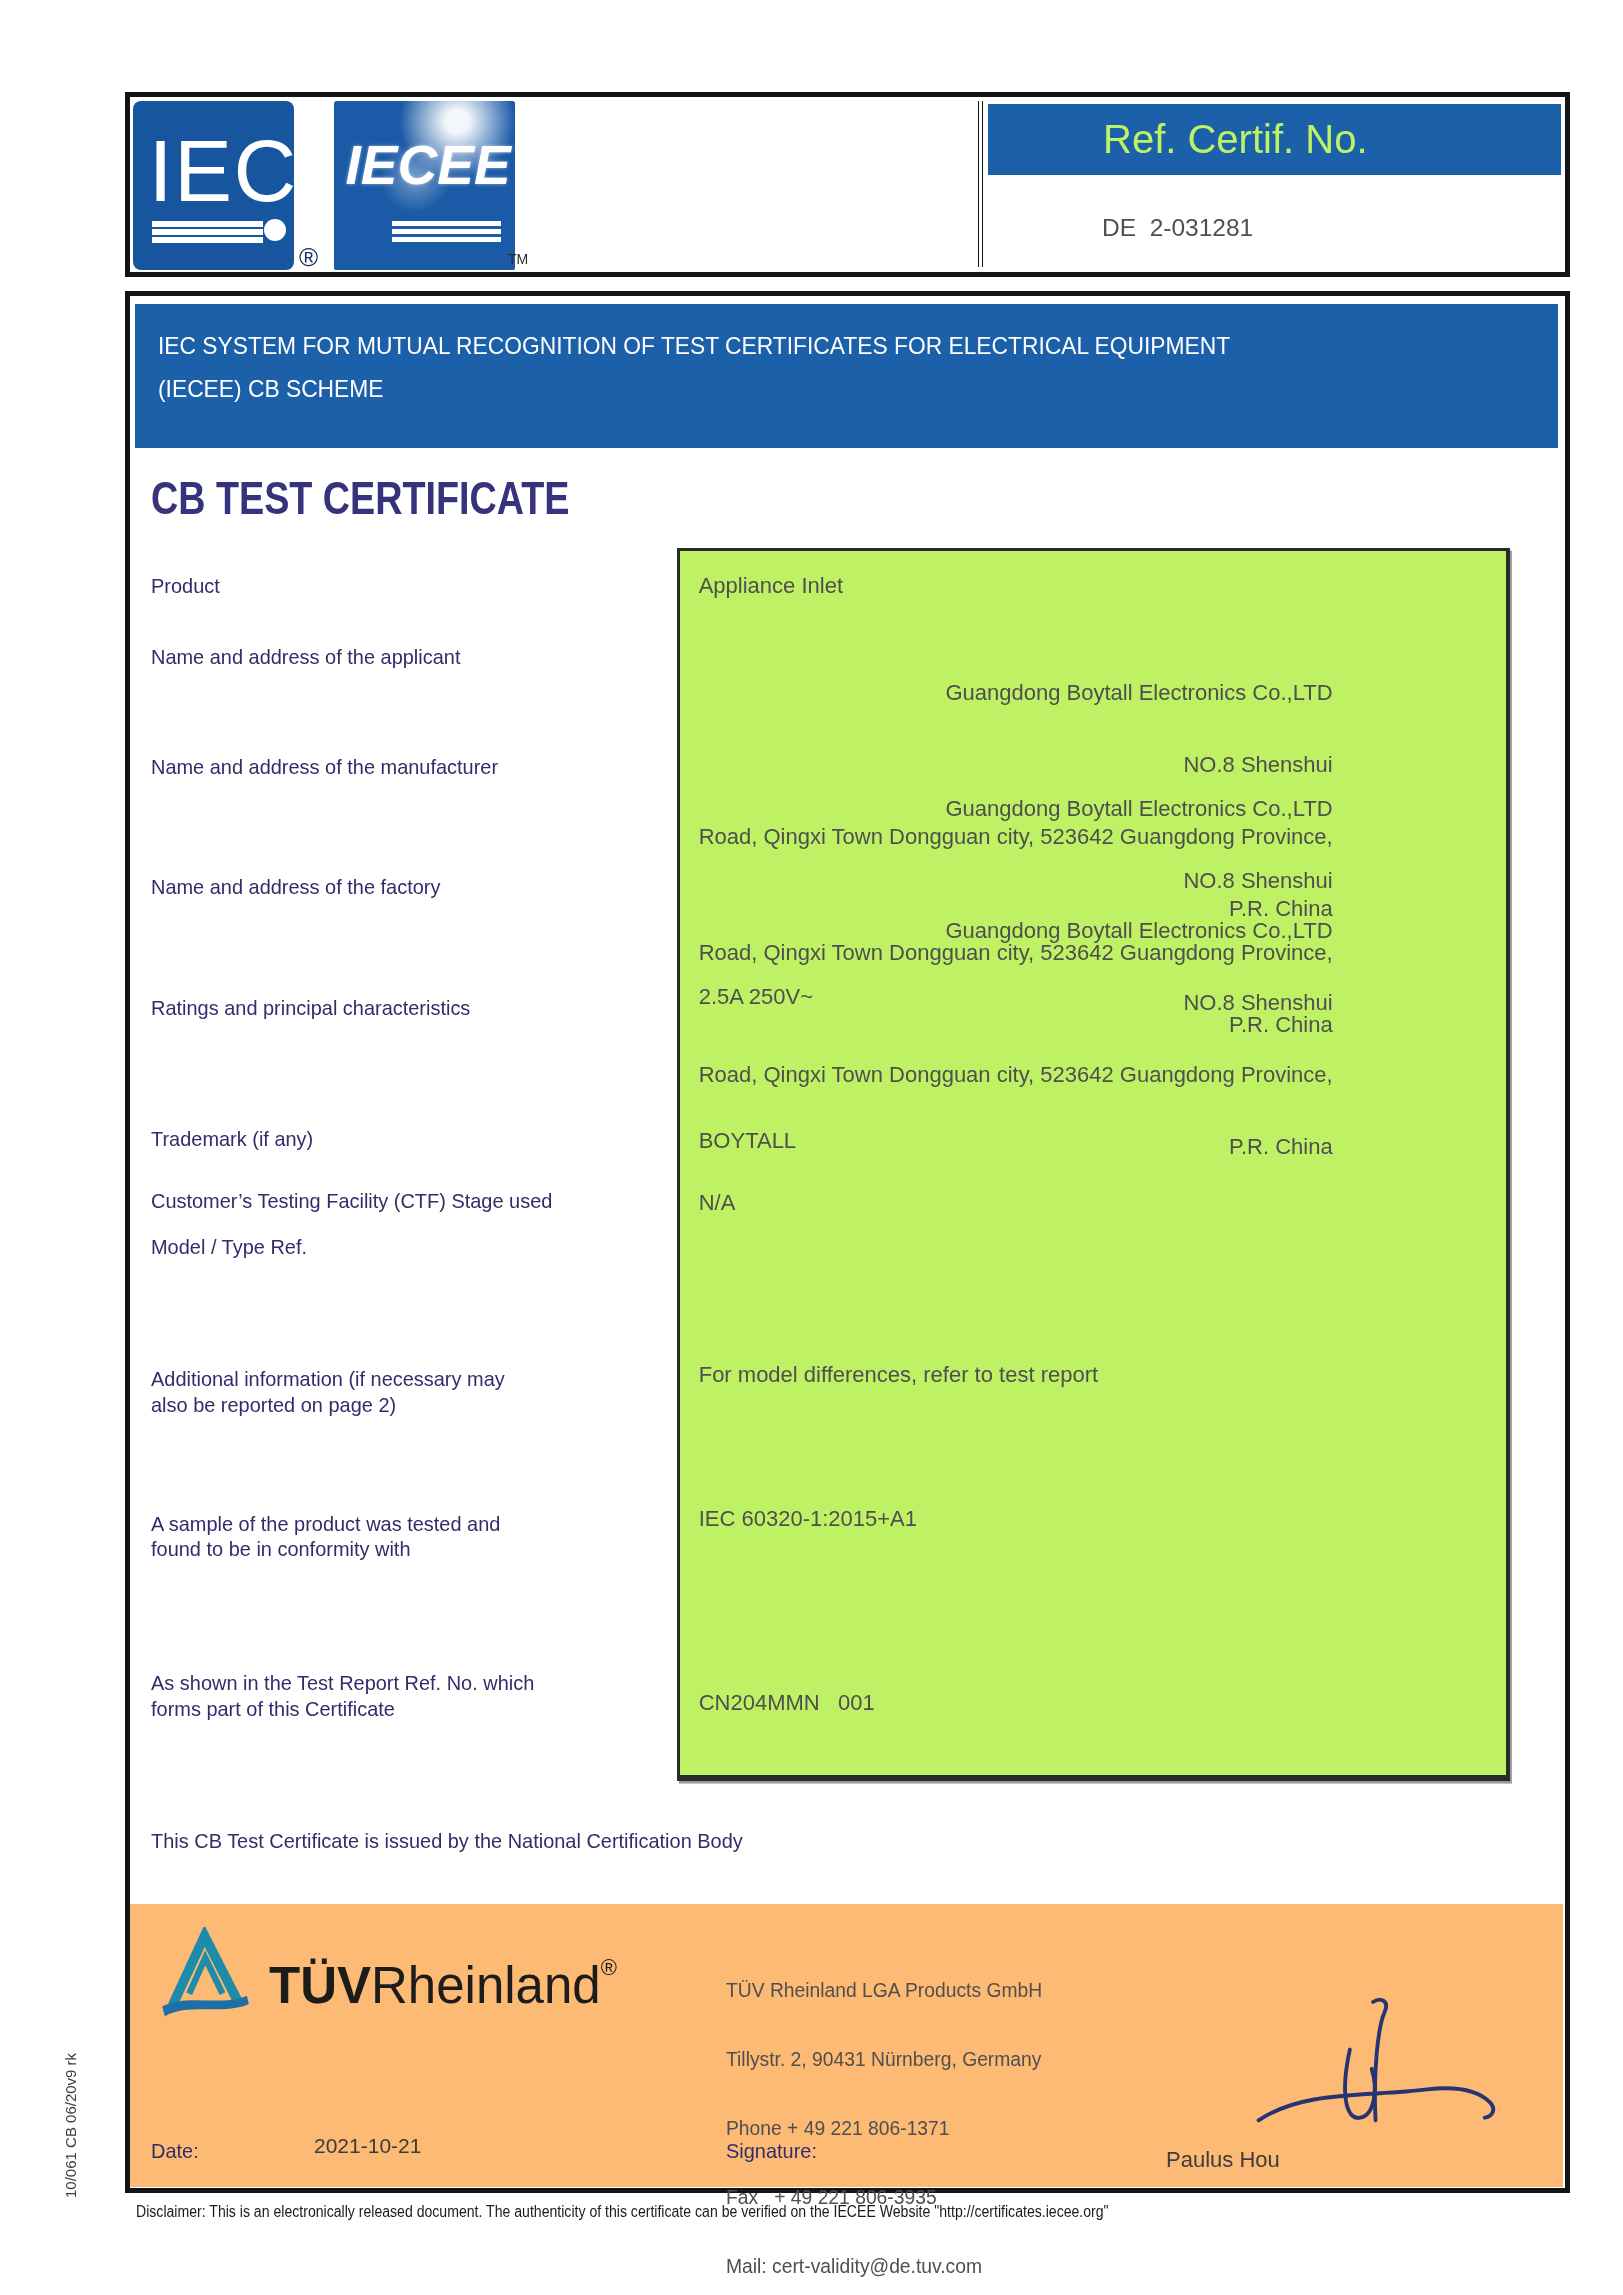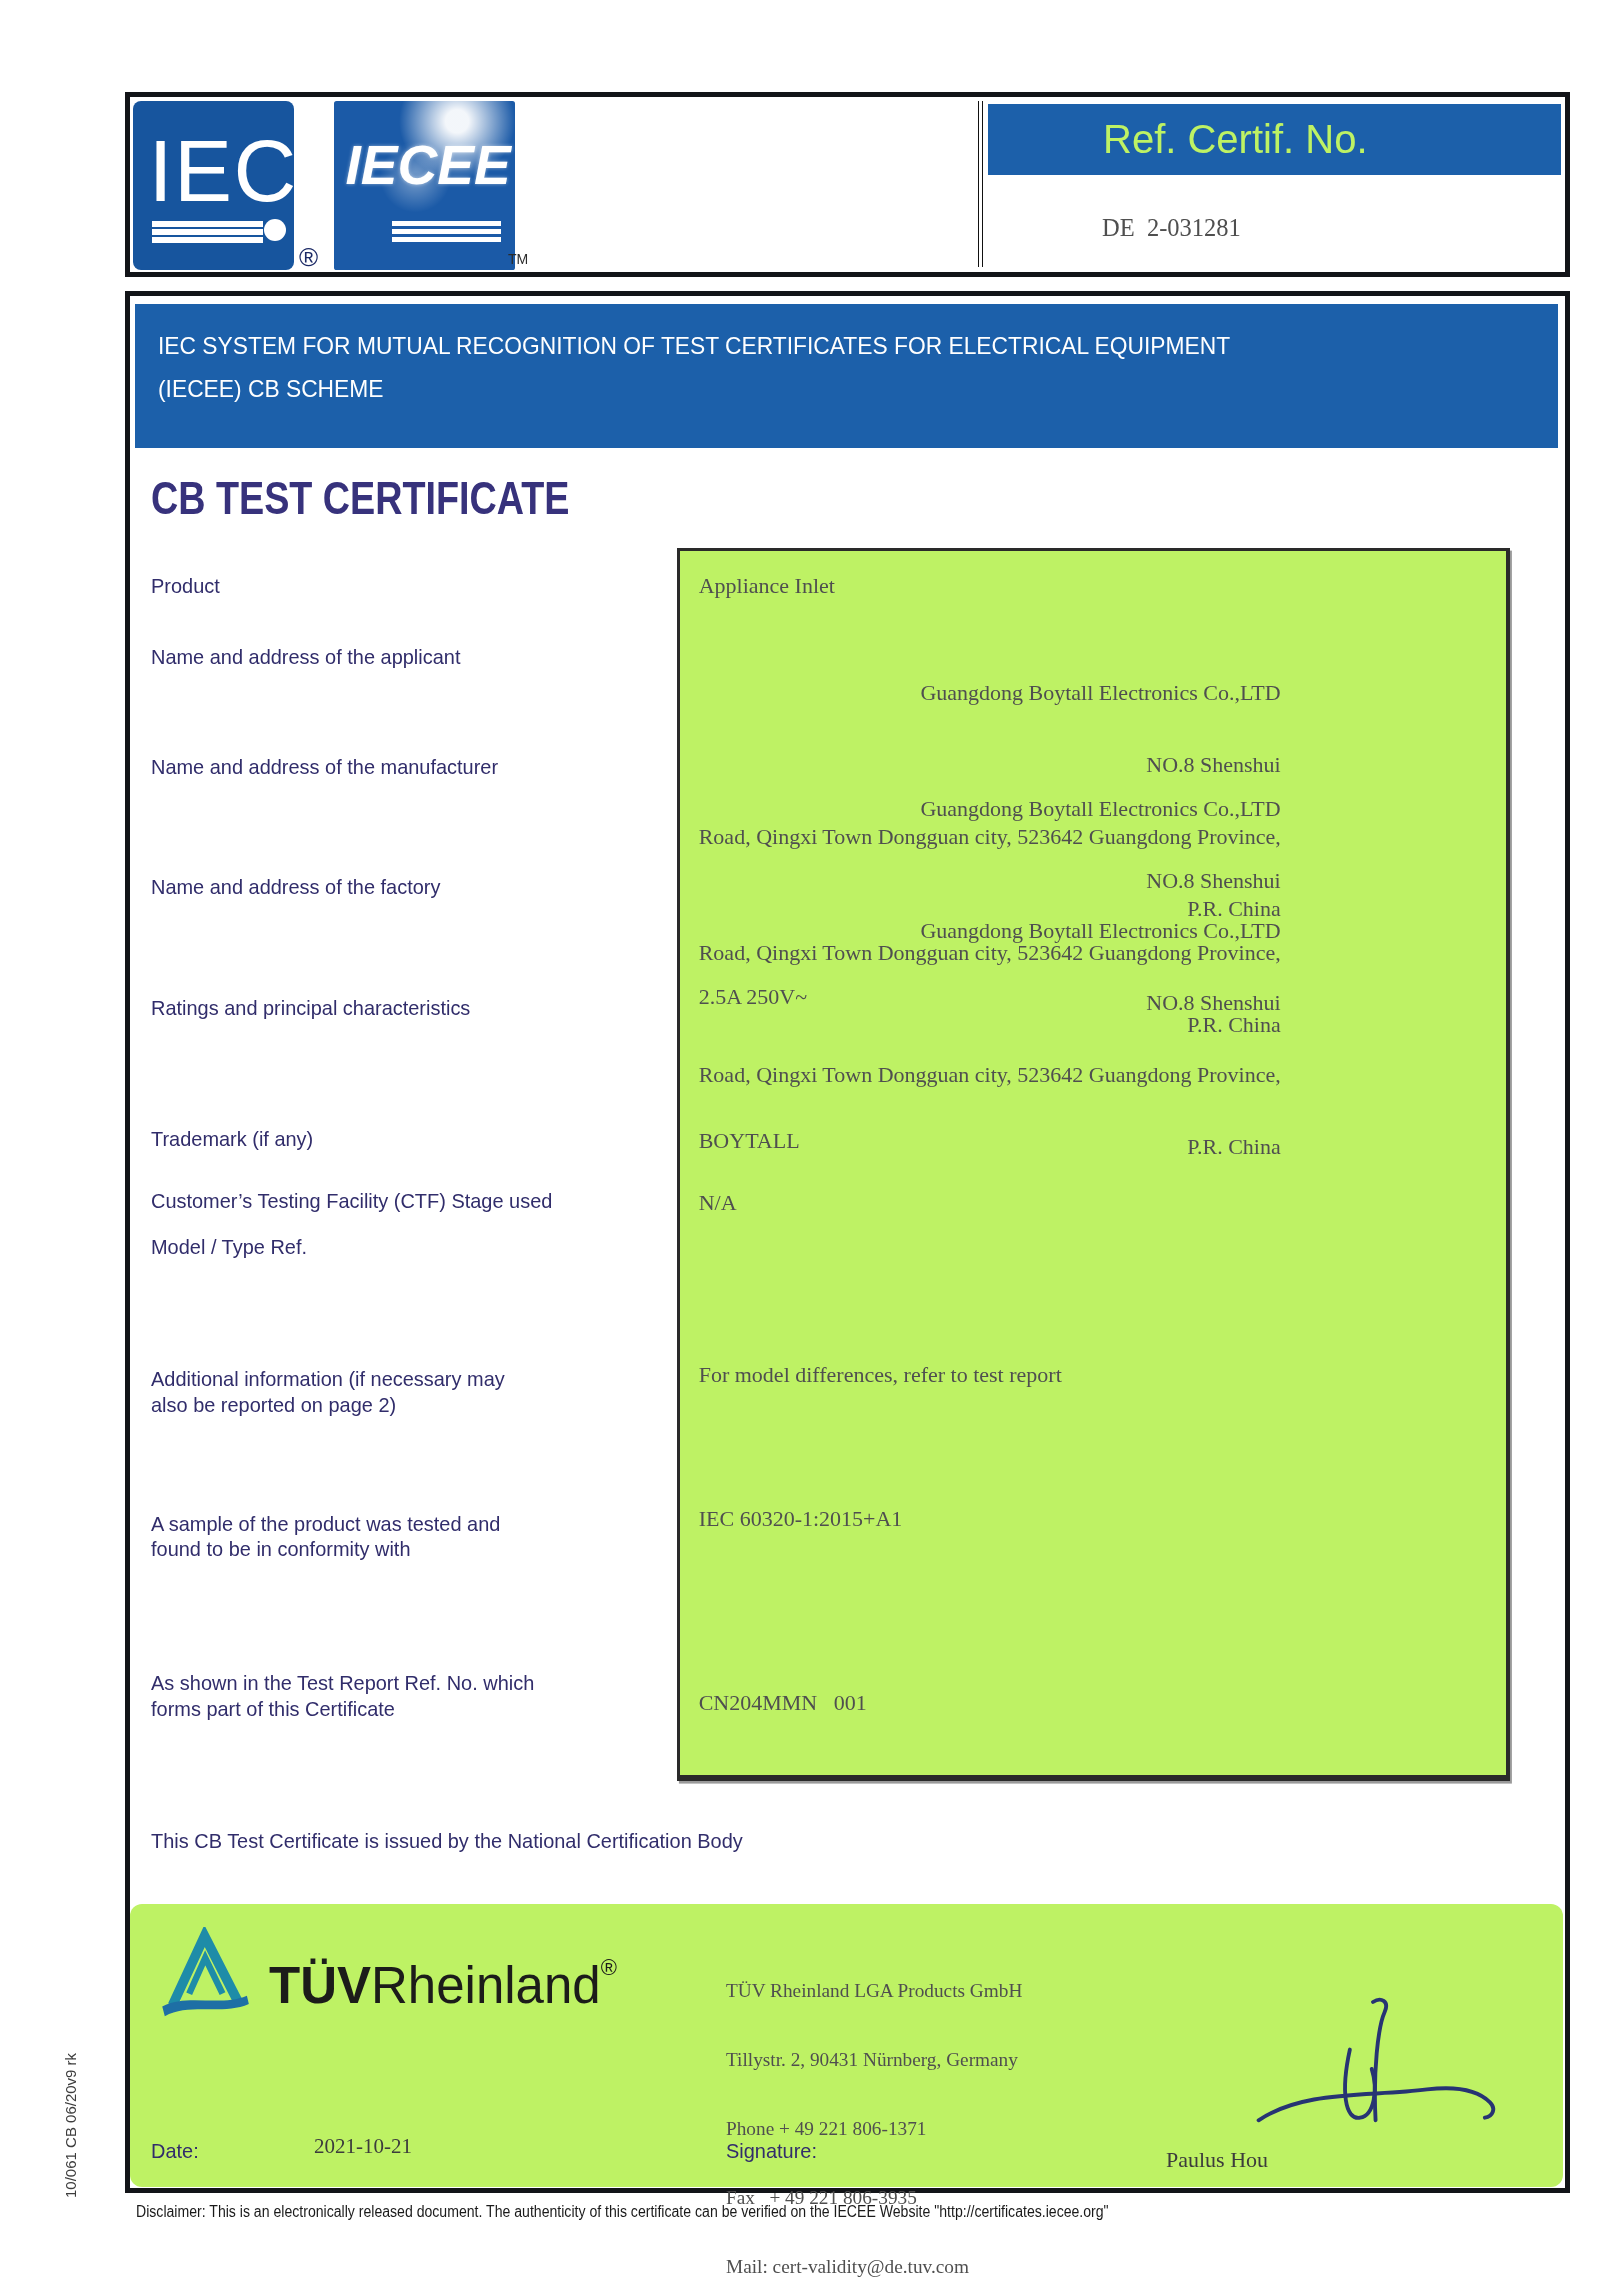--- a/index.html
+++ b/index.html
@@ -25,24 +25,24 @@
   .refbar-label{position:absolute;left:115px;top:0;line-height:71px;color:#bef264;font-size:40px;}
   .refvalue{left:972px;top:117px;font-size:24.5px;color:#1f1f1f;}
   
   .mainbox{left:125px;top:291px;width:1445px;height:1902px;border:5.8px solid #121418;box-sizing:border-box;background:#fff;padding-left:8px;}
   .banner{left:5.1px;top:7.7px;width:1423px;height:144px;background:#1c60aa;}
   .banner-line{position:absolute;left:23px;color:#fff;font-size:24px;transform:scaleX(.95);transform-origin:0 0;white-space:nowrap;}
   .title{left:21px;top:175px;color:#37327c;font-size:46px;font-weight:700;transform:scaleX(.82);transform-origin:0 0;white-space:nowrap;}
   .lbl{left:21px;color:#312d6b;font-size:21px;transform:scaleX(.95);transform-origin:0 0;white-space:nowrap;}
   .graybox{left:547px;top:252px;width:833px;height:1233px;background:#bef264;box-sizing:border-box;
            border:3.2px solid #2a2a2a;border-bottom-width:6.4px;border-right-width:4.5px;box-shadow:1.9px 2.6px 0 #9a9a9a;text-align:right;}
-  .mono{font-family:Liberation Serif, serif;color:#4f4f4f;white-space:pre;}
+  .mono{font-family:Liberation Sans, sans-serif;color:#4f4f4f;white-space:pre;}
   .val{left:18.7px;font-size:22px;line-height:24px;}
   
-  .footerband{left:0px;top:1608px;width:1433px;height:283px;background:#bef264;border-radius:12px;}
+  .footerband{left:0px;top:1608px;width:1433px;height:283px;background:#fdba74;}
   .tuv-text{left:139px;top:51px;font-size:51px;color:#1c1c1a;white-space:nowrap;}
   .tuv-bold{font-weight:700;}
   .tuv-reg{font-size:22px;vertical-align:28px;}
   .addr{left:596px;top:29px;font-size:19.3px;line-height:23px;}
   .datelbl{left:21px;top:235px;}
   .dateval{left:184px;top:230px;font-size:21px;color:#3c3c3c;}
   .siglbl{left:596px;top:235px;}
   .signatory{left:1036px;top:243px;font-size:22px;color:#3c3c3c;text-align:right;}
   
   .sidenote{left:62px;top:2198px;transform:rotate(-90deg);transform-origin:0 0;white-space:nowrap;

